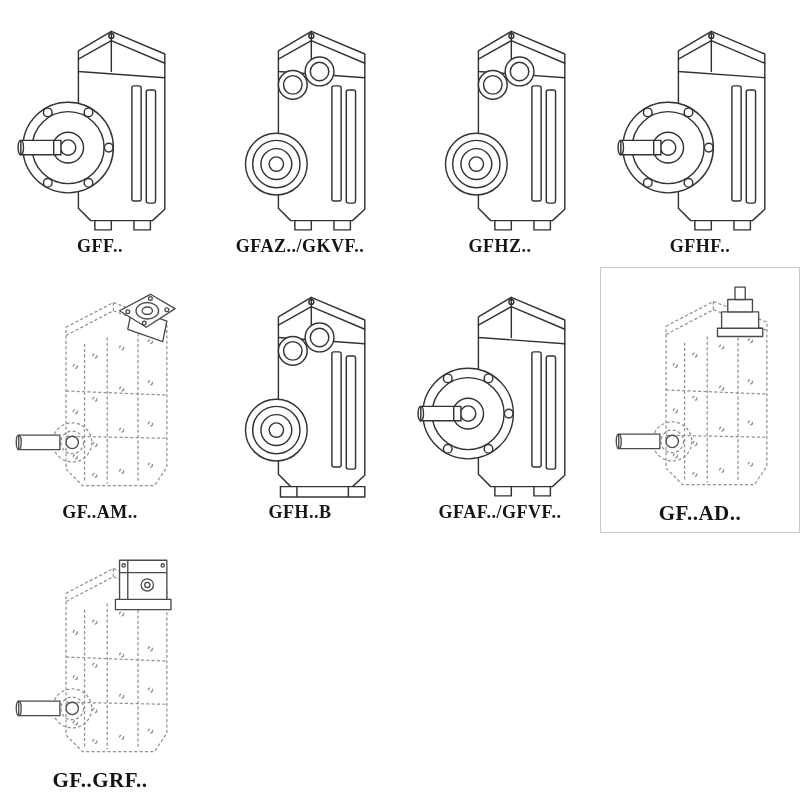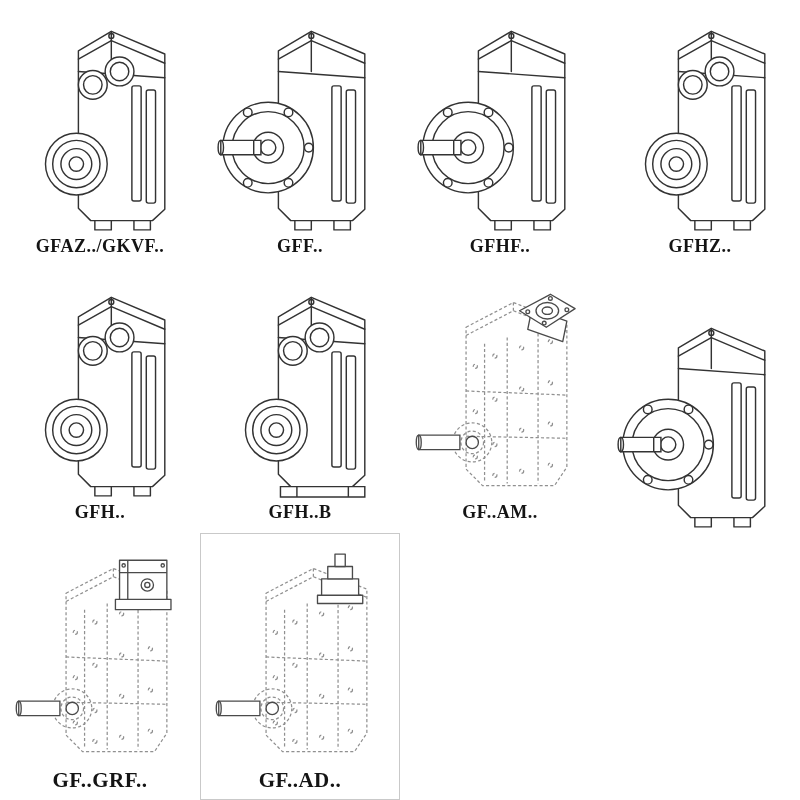--- a/index.html
+++ b/index.html
@@ -172,82 +172,77 @@
         <path d="M119 4 L129 4 L129 16 L119 16 Z" fill="#fff"></path>
       </g>
     </g>
   </defs>
 </svg>
 
 <div class="grid">
 
   <figure class="cell">
     <svg class="drawing" viewBox="0 0 170 210">
+        <use href="#sym-flange"></use>
+      </svg>
+    <figcaption class="label">GFF..</figcaption>
+  </figure>
+
+  <figure class="cell">
+    <svg class="drawing" viewBox="0 0 170 210">
         <use href="#sym-bores"></use>
       </svg>
     <figcaption class="label">GFAZ../GKVF..</figcaption>
   </figure>
 
   <figure class="cell">
     <svg class="drawing" viewBox="0 0 170 210">
+        <use href="#sym-bores"></use>
+      </svg>
+    <figcaption class="label">GFHZ..</figcaption>
+  </figure>
+
+  <figure class="cell">
+    <svg class="drawing" viewBox="0 0 170 210">
         <use href="#sym-flange"></use>
       </svg>
-    <figcaption class="label">GFF..</figcaption>
-  </figure>
+    <figcaption class="label">GFHF..</figcaption>
+  </figure>
+
+
+  <figure class="cell">
+    <svg class="drawing" viewBox="0 0 170 210">
+        <use href="#sym-am"></use>
+      </svg>
+    <figcaption class="label">GF..AM..</figcaption>
+  </figure>
+
+  <figure class="cell">
+    <svg class="drawing" viewBox="0 0 170 210">
+        <use href="#sym-foot"></use>
+      </svg>
+    <figcaption class="label">GFH..B</figcaption>
+  </figure>
+
 
   <figure class="cell">
     <svg class="drawing" viewBox="0 0 170 210">
         <use href="#sym-flange"></use>
       </svg>
-    <figcaption class="label">GFHF..</figcaption>
-  </figure>
-
-  <figure class="cell">
-    <svg class="drawing" viewBox="0 0 170 210">
-        <use href="#sym-bores"></use>
-      </svg>
-    <figcaption class="label">GFHZ..</figcaption>
-  </figure>
-
-  <figure class="cell">
-    <svg class="drawing" viewBox="0 0 170 210">
-        <use href="#sym-bores"></use>
-      </svg>
-    <figcaption class="label">GFH..</figcaption>
-  </figure>
-
-  <figure class="cell">
-    <svg class="drawing" viewBox="0 0 170 210">
-        <use href="#sym-foot"></use>
-      </svg>
-    <figcaption class="label">GFH..B</figcaption>
-  </figure>
-
-  <figure class="cell">
-    <svg class="drawing" viewBox="0 0 170 210">
-        <use href="#sym-am"></use>
-      </svg>
-    <figcaption class="label">GF..AM..</figcaption>
-  </figure>
-
-
-  <figure class="cell">
-    <svg class="drawing" viewBox="0 0 170 210">
-        <use href="#sym-flange"></use>
-      </svg>
-  </figure>
-
+    <figcaption class="label">GFAF../GFVF..</figcaption>
+  </figure>
+
+
+  <figure class="cell boxed">
+    <svg class="drawing" viewBox="0 0 170 210">
+        <use href="#sym-ad"></use>
+      </svg>
+    <figcaption class="label lg">GF..AD..</figcaption>
+  </figure>
 
   <figure class="cell">
     <svg class="drawing" viewBox="0 0 170 210">
         <use href="#sym-grf"></use>
       </svg>
     <figcaption class="label lg">GF..GRF..</figcaption>
   </figure>
 
-  <figure class="cell boxed">
-    <svg class="drawing" viewBox="0 0 170 210">
-        <use href="#sym-ad"></use>
-      </svg>
-    <figcaption class="label lg">GF..AD..</figcaption>
-  </figure>
-
 </div>
 
 </body></html>

